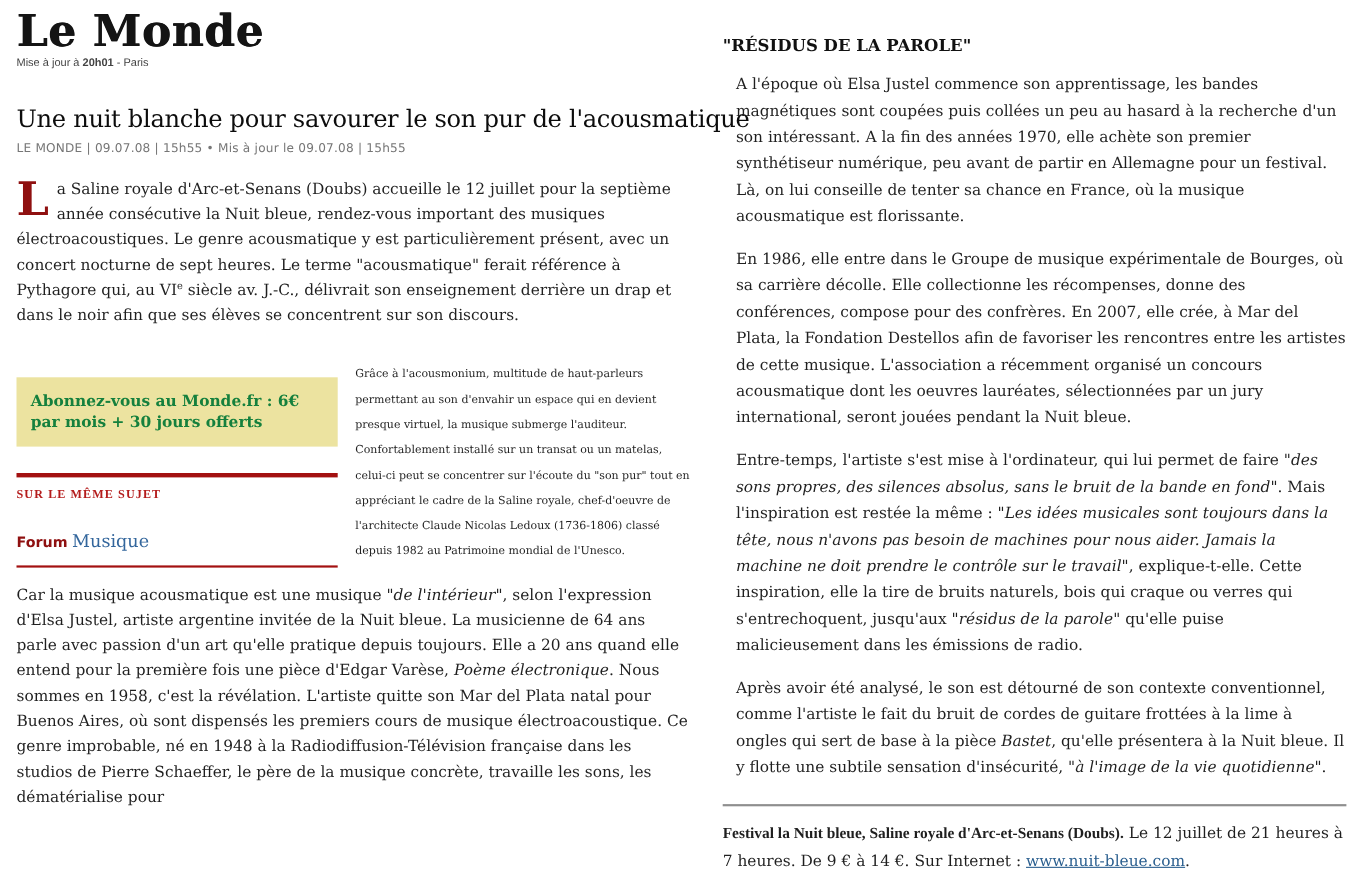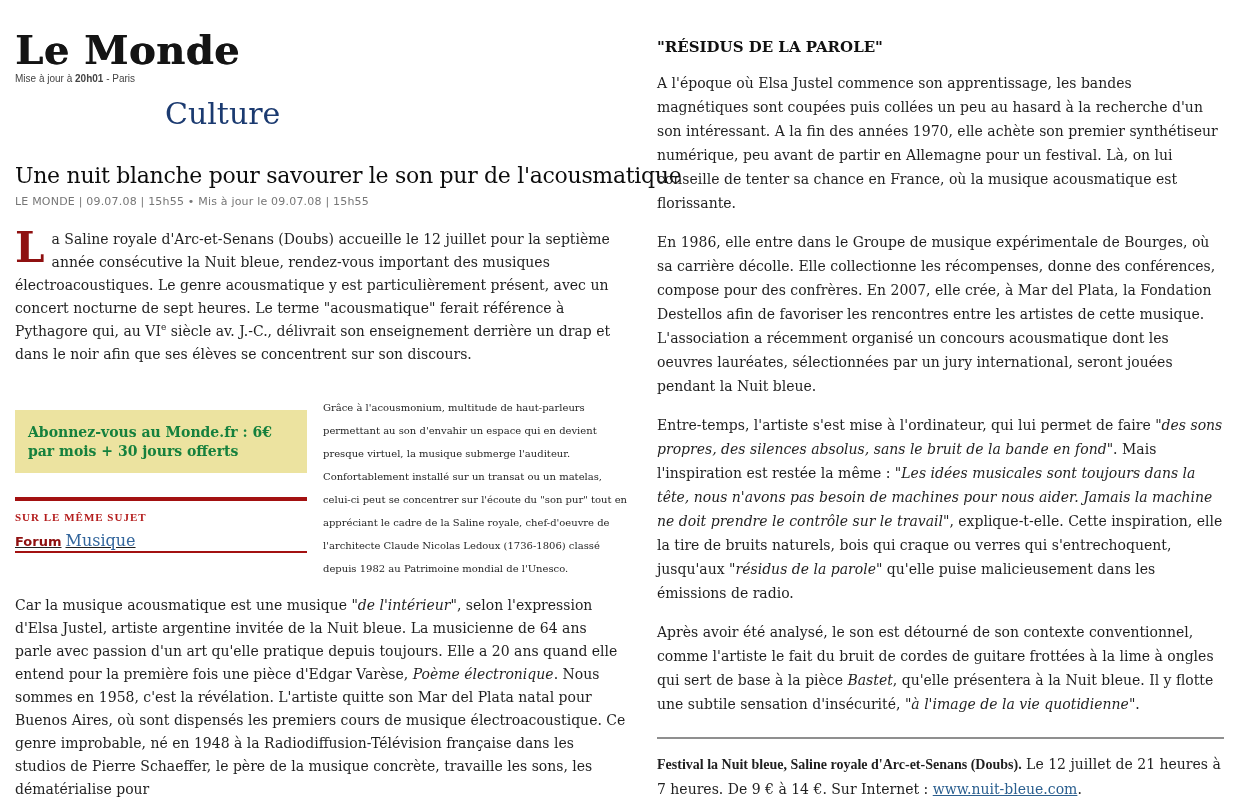--- a/index.html
+++ b/index.html
@@ -1,20 +1,20 @@
 <!DOCTYPE html>
 <html lang="fr"><head>
 <meta charset="utf-8">
 <style>
   * { box-sizing: border-box; }
   html, body { margin: 0; padding: 0; background: #ffffff; }
   .page {
     width: 1240px; height: 801px; background: #fff; overflow: hidden;
     display: flex; gap: 30px; padding: 8px 12px 0 15px;
-    font-family: "DejaVu Serif", serif; color: #1f1f1f; align-items: flex-end;
+    font-family: "DejaVu Serif", serif; color: #1f1f1f;
   }
   .col-left { flex: 0 0 612px; width: 612px; }
   .col-right { flex: 1; padding-top: 24px; padding-right: 4px; }
 
   
   .logo {
     font-family: "DejaVu Serif", serif; font-weight: bold; font-size: 40px;
     line-height: 1.05; color: #141414; letter-spacing: 0.5px;
     text-shadow: 0.6px 0 0 #141414;
   }
@@ -37,45 +37,44 @@
   sup.ord { font-size: 9px; vertical-align: super; line-height: 0; }
   .it { font-style: italic; }
 
   .mid-row { display: flex; margin-top: 6px; }
   .rail { flex: 0 0 292px; width: 292px; margin-top: 30px; }
   .promo-box { background: #ece3a0; padding: 11px 13px 12px 13px; }
   .promo-text { font-size: 13px; line-height: 18px; font-weight: bold; color: #23233a; margin: 0; }
   .promo-subscribe { font-size: 14px; line-height: 19px; font-weight: bold; color: #15803d; margin: 2px 0 0 0; cursor: pointer; }
   .same-subject { margin-top: 24px; border-top: 4px solid #a31111; padding-top: 10px; }
   .ss-title { font-family: Liberation Serif, serif; font-size: 11px; font-weight: bold; letter-spacing: 1px; color: #b41c1c; }
-  .ss-forum { margin-top: 8px; padding-bottom: 1px; border-bottom: 2px solid #a31111; text-decoration: underline; }
+  .ss-forum { margin-top: 26px; padding-bottom: 13px; border-bottom: 2px solid #a31111; }
   .forum-label { font-family: "DejaVu Sans", sans-serif; font-size: 13px; font-weight: bold; color: #8f1010; }
   .forum-link { font-size: 16px; color: #33669c; text-decoration: none; margin-left: 4px; cursor: pointer; }
   .mid-text { flex: 1; font-size: 10px; line-height: 23px; margin: 16px 0 0 16px; }
   .p-full { font-size: 14px; line-height: 23px; margin: 14px 0 0 0; }
 
   
   .rc-heading { font-size: 15px; font-weight: bold; color: #111; margin: 0; }
-  .rc-p { font-size: 14px; line-height: 24px; margin: 15px 0 0 0; }
+  .rc-p { font-size: 14px; line-height: 24px; margin: 15px 0 0 12px; }
   .rc-sep { border: none; border-top: 2px solid #8f8f8f; margin: 21px 0 0 0; }
   .festival { font-size: 14px; line-height: 24px; margin: 13px 0 0 0; }
   .festival b { font-weight: bold; font-family: Liberation Serif, serif; }
   .ext-link { color: #2b5f8f; text-decoration: underline; cursor: pointer; }
 </style>
 </head>
 <body>
 
 <div class="page">
 
   <div class="col-left">
 
     <div>
       <div class="logo">Le Monde</div>
       <div class="update-line"><span>Mise à jour à </span><b>20h01</b><span> - Paris</span></div>
-      <div class="section-title">Culture</div>
     </div>
 
     <h1 class="headline">Une nuit blanche pour savourer le son pur de l'acousmatique</h1>
     <div class="byline">LE MONDE | 09.07.08 | 15h55  •  Mis à jour le 09.07.08 | 15h55</div>
 
     <p class="lead"><span class="dropcap">L</span><span>a Saline royale d'Arc-et-Senans (Doubs) accueille le 12 juillet pour la septième année consécutive la Nuit bleue, rendez-vous important des musiques électroacoustiques. Le genre acousmatique y est particulièrement présent, avec un concert nocturne de sept heures. Le terme "acousmatique" ferait référence à Pythagore qui, au VI</span><sup class="ord">e</sup><span> siècle av. J.-C., délivrait son enseignement derrière un drap et dans le noir afin que ses élèves se concentrent sur son discours.</span></p>
 
     <div class="mid-row">
       <div class="rail">
         <div class="promo-box">

